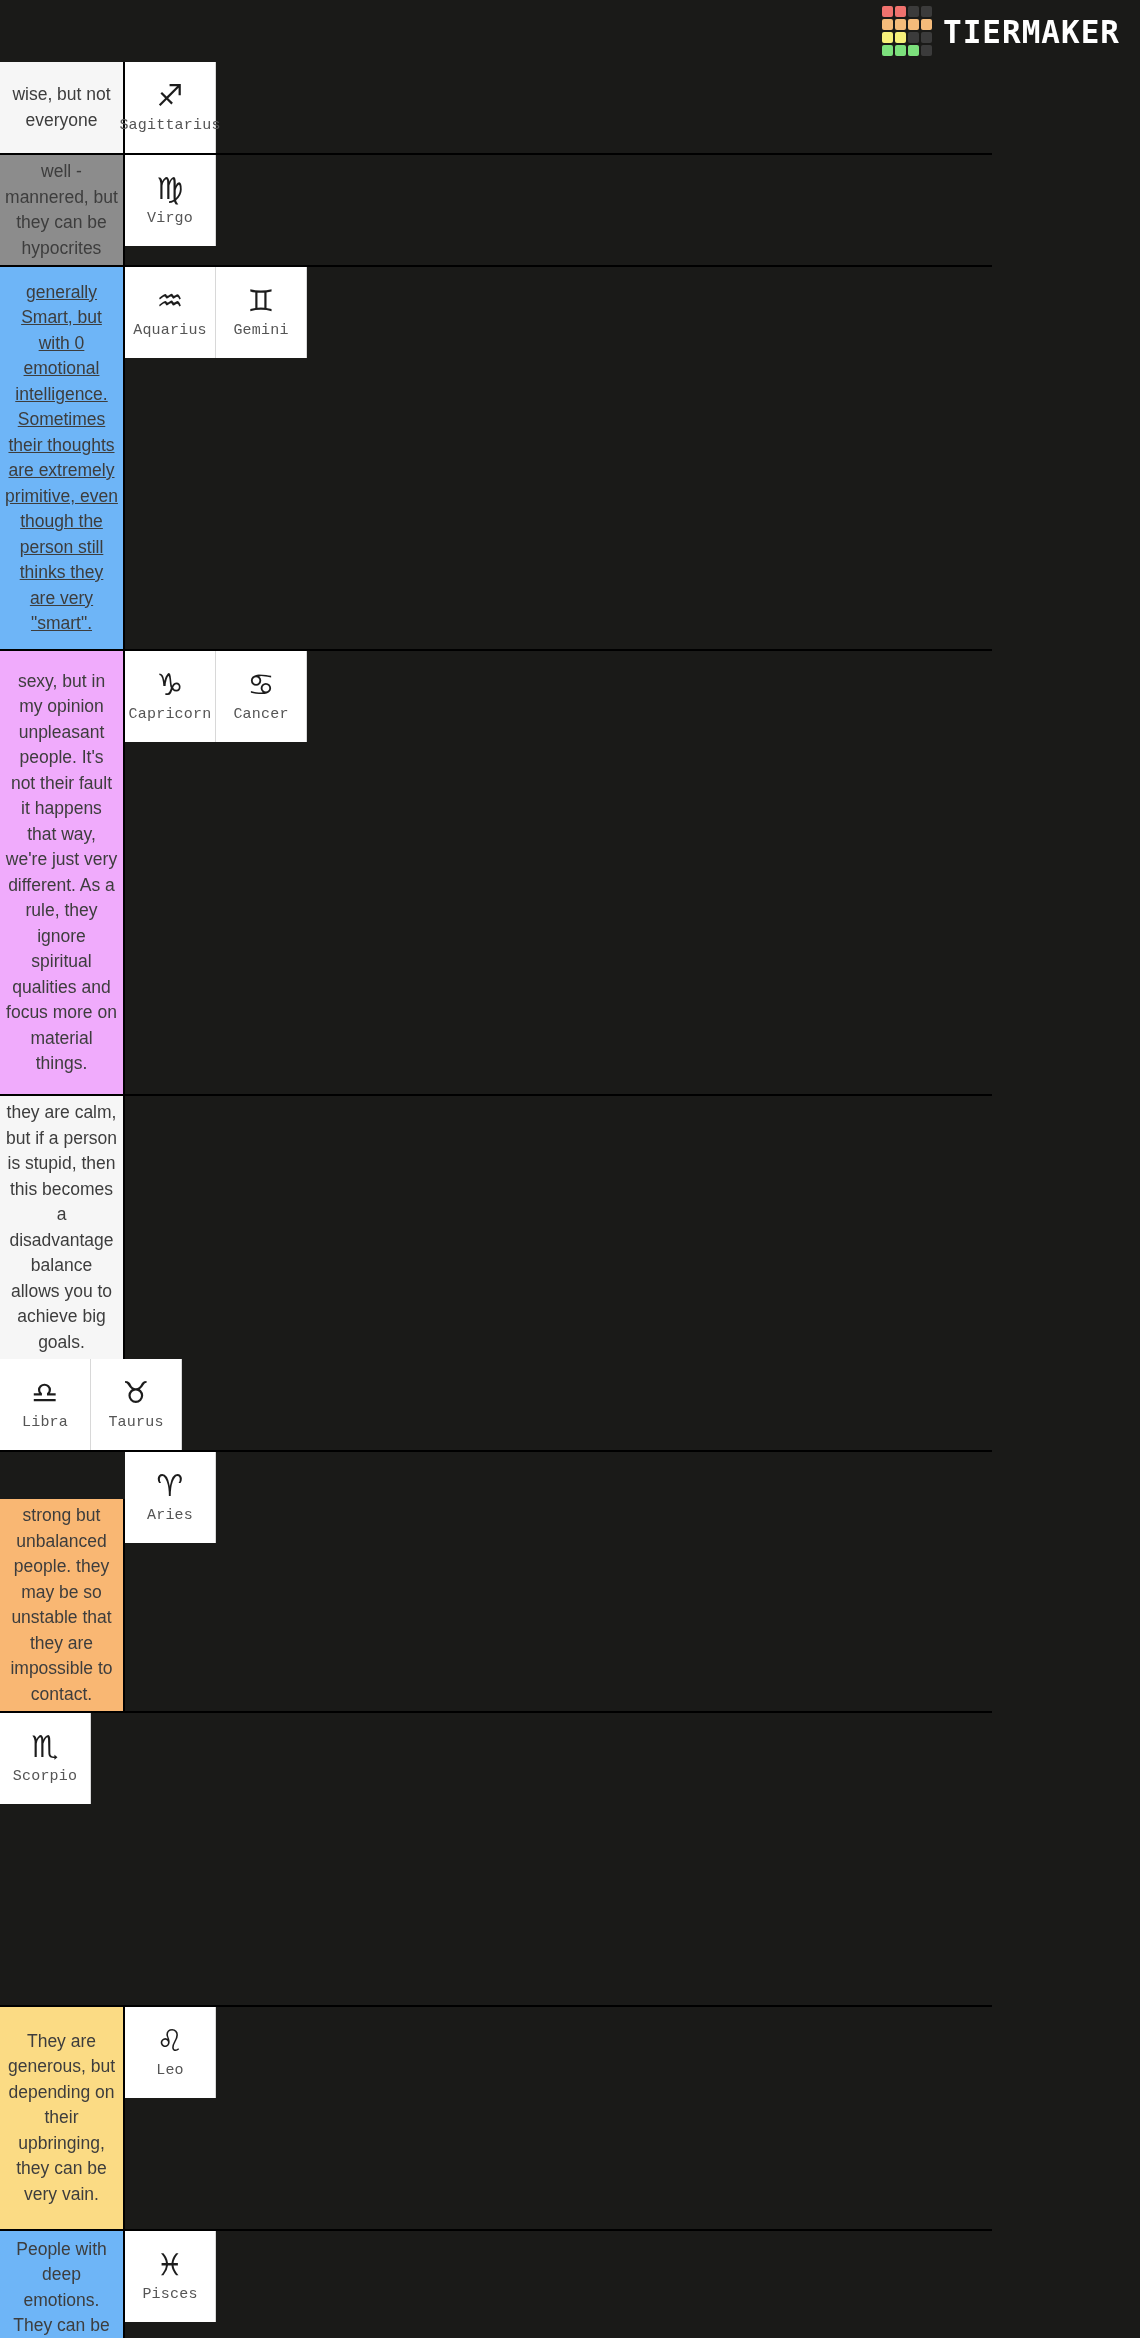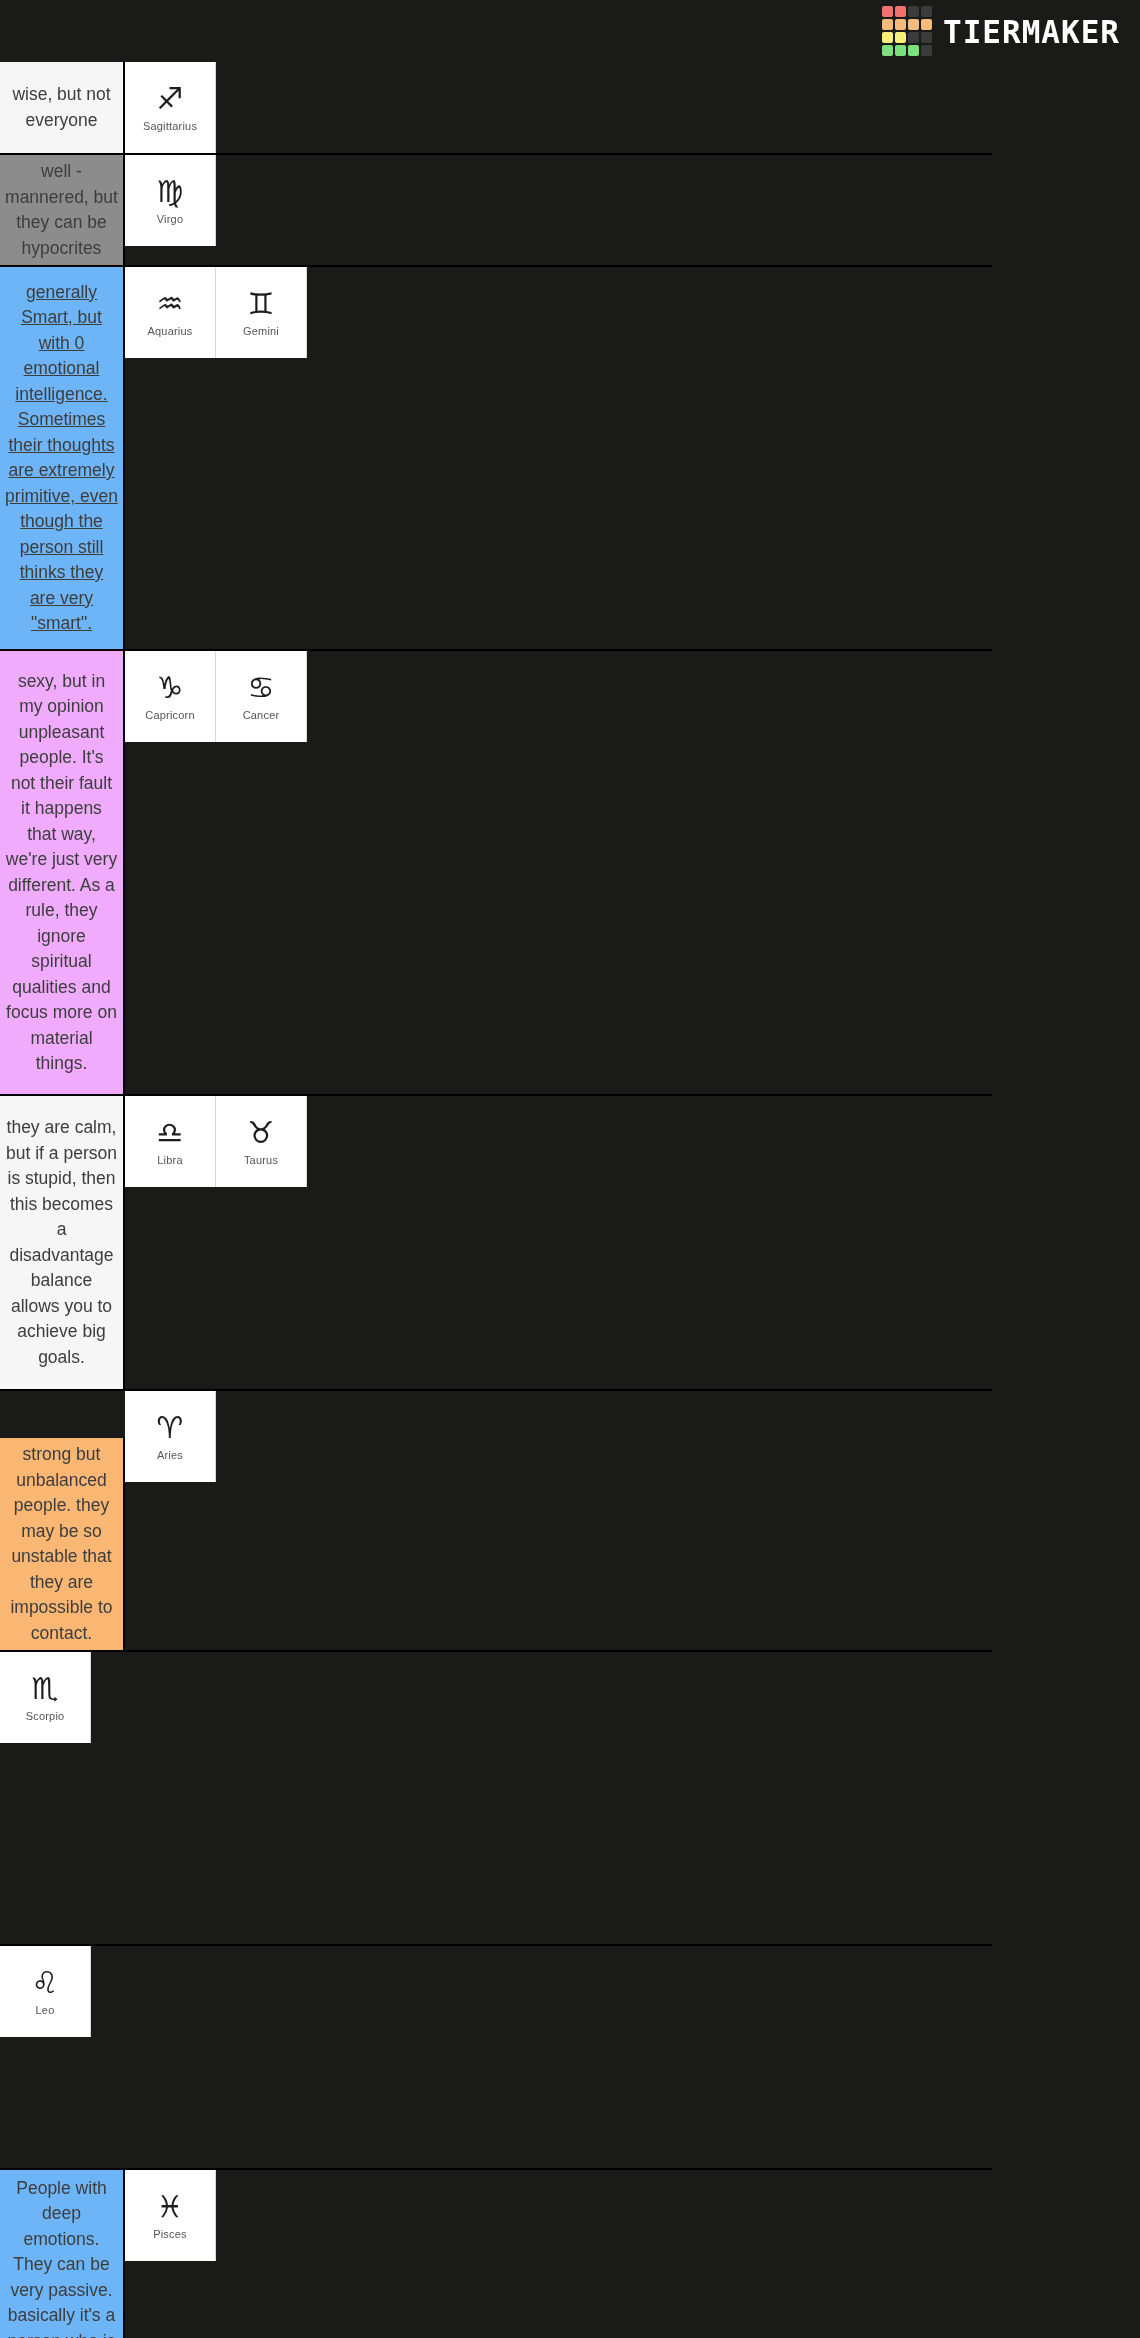--- a/index.html
+++ b/index.html
@@ -105,24 +105,24 @@
   .tier-item-glyph {
     font-size: 30px;
     line-height: 1;
     color: #1c1c1c;
     font-family: "DejaVu Sans", sans-serif;
     font-weight: bold;
     margin-bottom: 6px;
   }
 
   .tier-item-name {
-    font-size: 11px;
+    font-size: 15px;
     color: #555555;
     letter-spacing: 0.2px;
-    font-family: Liberation Sans, sans-serif;
+    font-family: Liberation Mono, monospace;
   }
 </style>
 </head>
 <body>
 
 <div id="app">
 
   <div class="header">
     <div class="logo">
       <div class="logo-grid">
@@ -185,21 +185,21 @@
           <div class="tier-item">
             <div class="tier-item-glyph">♑</div>
             <div class="tier-item-name">Capricorn</div>
           </div>
           <div class="tier-item">
             <div class="tier-item-glyph">♋</div>
             <div class="tier-item-name">Cancer</div>
           </div>
         </div>
       </div>
-      <div class="tier-row" style="min-height: 295px;">
+      <div class="tier-row" style="min-height: 295px; flex-direction: column;">
         <div class="tier-label" style="background: rgb(246, 246, 246);">they are calm, but if a person is stupid, then this becomes a disadvantagebalance allows you to achieve big goals.</div>
         <div class="tier-items">
           <div class="tier-item">
             <div class="tier-item-glyph">♎</div>
             <div class="tier-item-name">Libra</div>
           </div>
           <div class="tier-item">
             <div class="tier-item-glyph">♉</div>
             <div class="tier-item-name">Taurus</div>
           </div>
@@ -216,20 +216,21 @@
       </div>
       <div class="tier-row" style="min-height: 294px;">
         <div class="tier-items">
           <div class="tier-item">
             <div class="tier-item-glyph">♏</div>
             <div class="tier-item-name">Scorpio</div>
           </div>
         </div>
       </div>
       <div class="tier-row" style="min-height: 224px;">
+        <div class="tier-label" style="background: rgb(251, 219, 132);">They are generous, but depending on their upbringing, they can be very vain.</div>
         <div class="tier-items">
           <div class="tier-item">
             <div class="tier-item-glyph">♌</div>
             <div class="tier-item-name">Leo</div>
           </div>
         </div>
       </div>
       <div class="tier-row" style="min-height: 243px;">
         <div class="tier-label" style="background: rgb(110, 181, 247);">People with deep emotions. They can be very passive. basically it's a person who is being controlled</div>
         <div class="tier-items">

